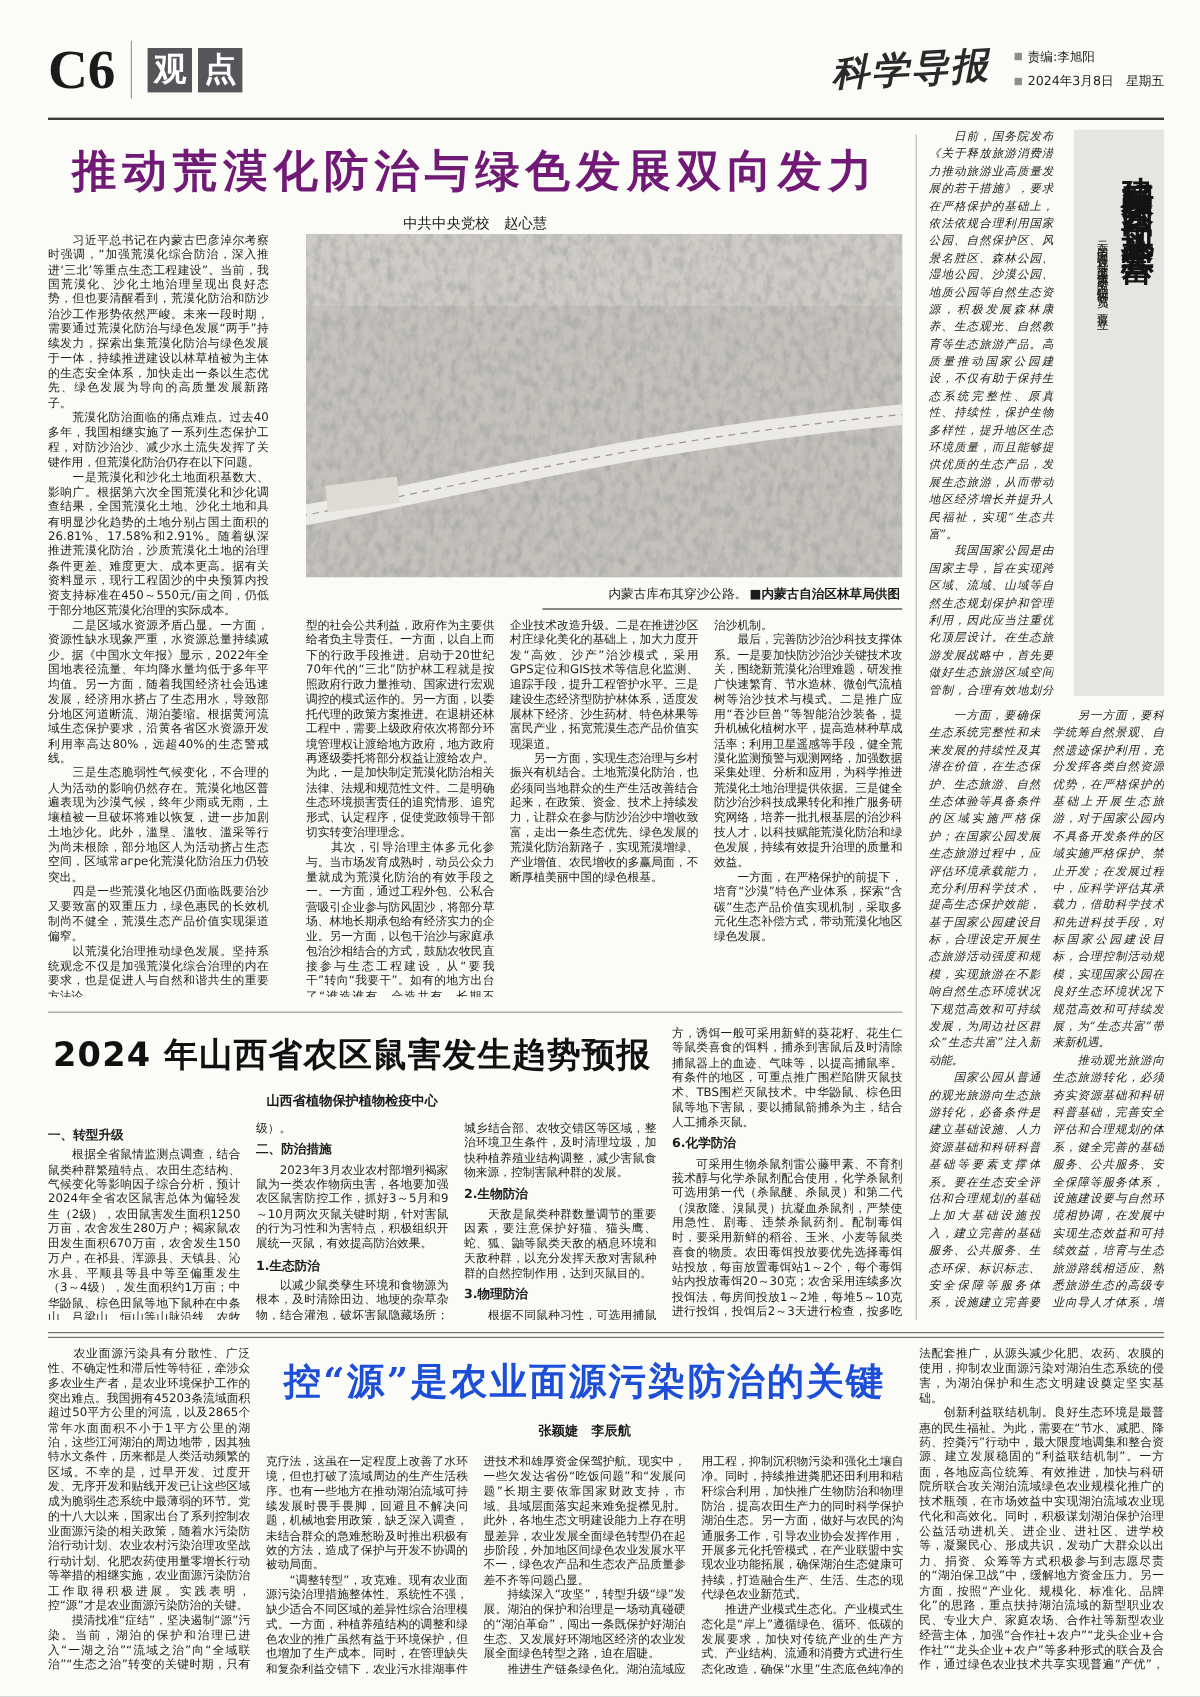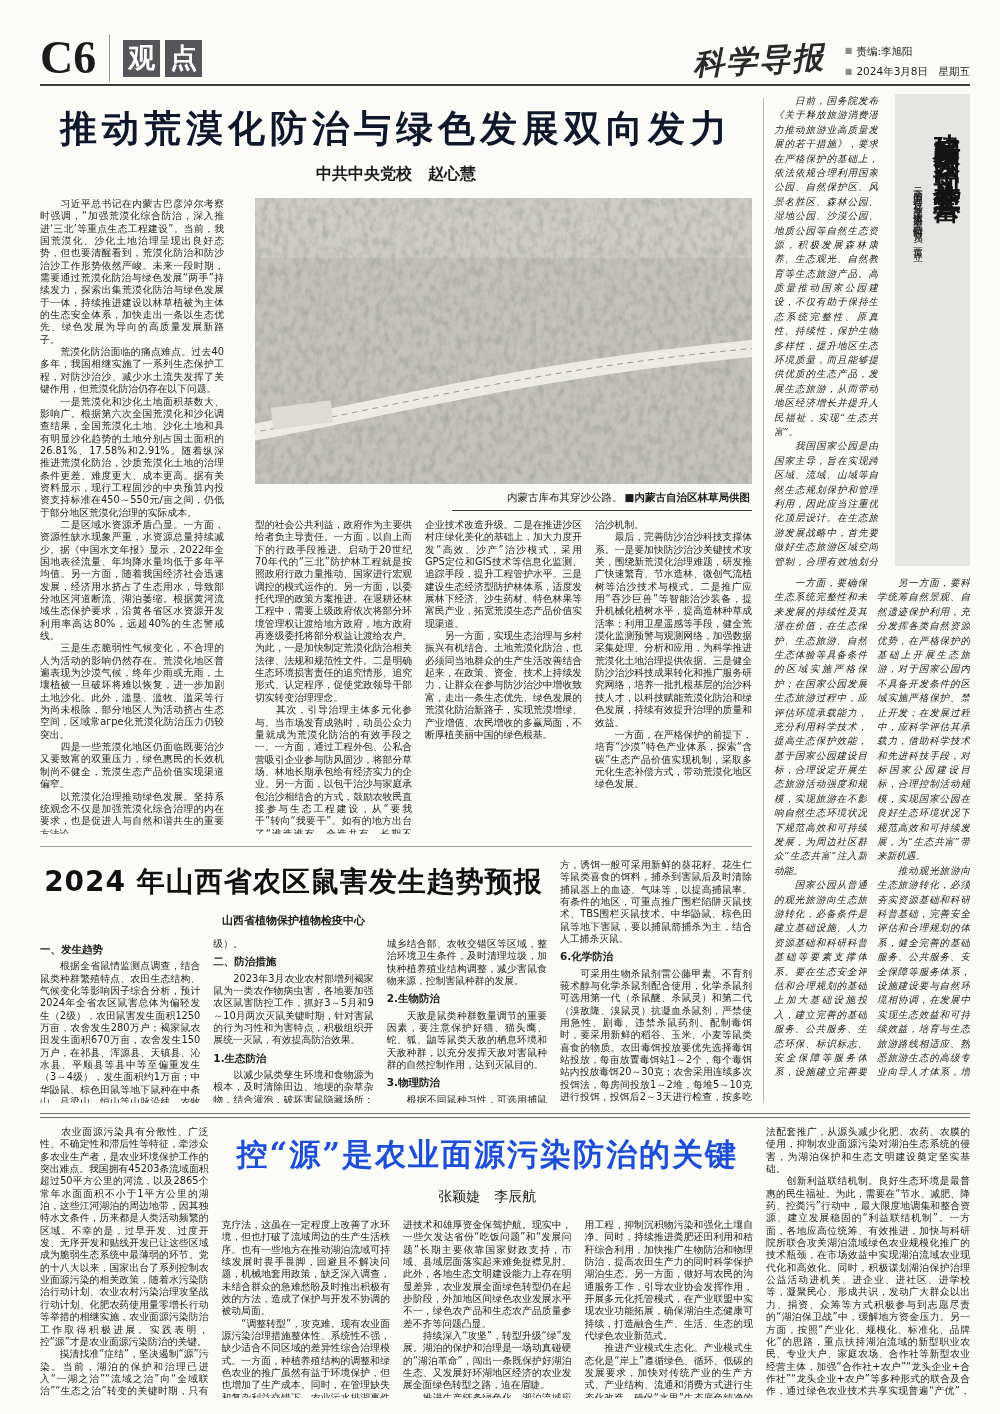--- a/index.html
+++ b/index.html
@@ -1,21 +1,21 @@
 <!DOCTYPE html>
 <html><head>
 <meta charset="utf-8">
 <style>
   html,body{margin:0;padding:0;background:#9a9a9a;}
   .page{position:relative;width:1000px;height:1414px;margin:0 auto;background:#fbfbf8;
         box-sizing:border-box;padding:34px 30px 16px 40px;overflow:hidden;
         font-family:"DejaVu Sans","Liberation Sans",sans-serif;color:#1b1b1b;}
   
-  .hdr{display:flex;justify-content:space-between;align-items:flex-end;
-       padding-bottom:2px;border-bottom:2px solid #3c3c3c;}
+  .hdr{display:flex;justify-content:space-between;align-items:center;
+       padding-bottom:16px;border-bottom:2px solid #3c3c3c;}
   .hdr-l{display:flex;align-items:center;gap:13px;}
   .pageno{font-family:"Liberation Serif","DejaVu Serif",serif;font-size:46px;font-weight:700;line-height:.9;}
   .vd{width:1px;height:48px;background:#9a9a9a;}
   .secbox{display:flex;gap:5px;}
   .secbox span{width:37px;height:37px;background:#55565a;color:#fff;font-size:27px;font-weight:700;
        display:flex;align-items:center;justify-content:center;}
   .hdr-r{display:flex;align-items:center;gap:20px;}
   .masthead{font-family:"DejaVu Serif","Liberation Serif",serif;font-style:italic;font-weight:700;
        font-size:31px;letter-spacing:2px;transform:rotate(-3deg);color:#2a2a2a;}
   .meta{font-size:10.5px;line-height:1.95;color:#1d1d1d;}
@@ -23,22 +23,22 @@
   
   .top-zone{display:flex;margin-top:6px;}
   .main-zone{width:712px;flex:none;}
   .vrule{width:1px;background:#b9b9b6;margin:6px 10px 0 11px;}
   .sidebar{flex:1;min-width:0;padding-top:2px;}
   
   .col{text-align:justify;font-size:9.8px;line-height:1.26;color:#1c1c1c;overflow:hidden;}
   .jtext{white-space:pre-line;}
   .sh{font-size:10.5px;font-weight:700;margin:5px 0 4px;}
   
-  .a1-title{font-size:37px;font-weight:900;letter-spacing:5px;text-align:center;margin:12px 0 10px;color:#0f172a;}
-  .a1-byline{text-align:center;font-size:16px;font-weight:700;margin-bottom:13px;}
+  .a1-title{font-size:37px;font-weight:900;letter-spacing:5px;text-align:center;margin:12px 0 10px;color:#701a75;}
+  .a1-byline{text-align:center;font-size:12px;font-weight:400;}
   .a1-body{display:flex;gap:31px;height:636px;overflow:hidden;}
   .a1-col1{width:184px;flex:none;}
   .a1-right{flex:1;display:flex;flex-direction:column;min-width:0;}
   .photo{height:286px;background:#cfccc6;}
   .photo svg{display:block;width:100%;height:100%;}
   .cap{display:flex;justify-content:flex-end;align-items:center;gap:2px;
        font-size:10.5px;padding:7px 2px 5px;font-family:"DejaVu Serif",serif;}
   .cap .credit{font-weight:700;font-family:"DejaVu Sans",sans-serif;}
   .cap-rule{margin-left:auto;width:300px;border-bottom:1px solid #3a3a3a;margin-bottom:8px;}
   .a1-cols{display:flex;gap:13px;flex:1;overflow:hidden;}
@@ -63,21 +63,21 @@
   .sb-author{font-size:9.5px;letter-spacing:2px;padding-top:68px;font-family:"DejaVu Serif",serif;}
   .sb-bottom{display:flex;gap:10px;height:500px;overflow:hidden;margin-top:10px;}
   .sb-colB,.sb-colC{flex:1;min-width:0;}
   
   .sep2{height:3px;border-top:1px solid #6f6f6f;border-bottom:1px solid #6f6f6f;margin:10px 0 8px;}
   .a4{display:grid;grid-template-columns:1fr 1fr 1fr 1fr 204px;grid-template-rows:auto 1fr;
       column-gap:13px;height:272px;overflow:hidden;}
   .a4-head{grid-column:2/5;grid-row:1;text-align:center;}
   .a4-title{font-family:"DejaVu Serif","Liberation Serif",serif;font-size:31px;font-weight:900;
       letter-spacing:2px;margin:8px 0 12px;color:#1d4ed8;}
-  .a4-byline{font-size:14px;font-weight:400;margin-bottom:13px;}
+  .a4-byline{font-size:11px;font-weight:700;margin-bottom:13px;}
   .a4-c1{grid-column:1;grid-row:1/3;}
   .a4-c5{grid-column:5;grid-row:1/3;}
   .a4-c2,.a4-c3,.a4-c4{grid-row:2;}
 </style>
 </head>
 <body>
 
 <div class="page">
 
   <div class="hdr">
@@ -155,21 +155,21 @@
       </div>
 
       <div class="sep1"></div>
 
       <div class="a3">
         <div class="a3-head">
           <h2 class="a3-title">2024 年山西省农区鼠害发生趋势预报</h2>
           <div class="a3-byline">山西省植物保护植物检疫中心</div>
         </div>
         <div class="col a3-c">
-          <h4 class="sh">一、发生趋势</h4>
+          <h4 class="sh">一、转型升级</h4>
           <div class="jtext">　　根据全省鼠情监测点调查，结合鼠类种群繁殖特点、农田生态结构、气候变化等影响因子综合分析，预计2024年全省农区鼠害总体为偏轻发生（2级），农田鼠害发生面积1250万亩，农舍发生280万户；褐家鼠农田发生面积670万亩，农舍发生150万户，在祁县、浑源县、天镇县、沁水县、平顺县等县中等至偏重发生（3～4级），发生面积约1万亩；中华鼢鼠、棕色田鼠等地下鼠种在中条山、吕梁山、恒山等山脉沿线、农牧交错区、丘陵沟壑区、中药材种植区中等至偏重发生（3～4</div>
         </div>
         <div class="col a3-c">
           <div class="jtext">级）。</div>
           <h4 class="sh">二、防治措施</h4>
           <div class="jtext">　　2023年3月农业农村部增列褐家鼠为一类农作物病虫害，各地要加强农区鼠害防控工作，抓好3～5月和9～10月两次灭鼠关键时期，针对害鼠的行为习性和为害特点，积极组织开展统一灭鼠，有效提高防治效果。</div>
           <h4 class="sh">1.生态防治</h4>
           <div class="jtext">　　以减少鼠类孳生环境和食物源为根本，及时清除田边、地埂的杂草杂物，结合灌泡，破坏害鼠隐藏场所；针对农舍、</div>
         </div>
         <div class="col a3-c">

